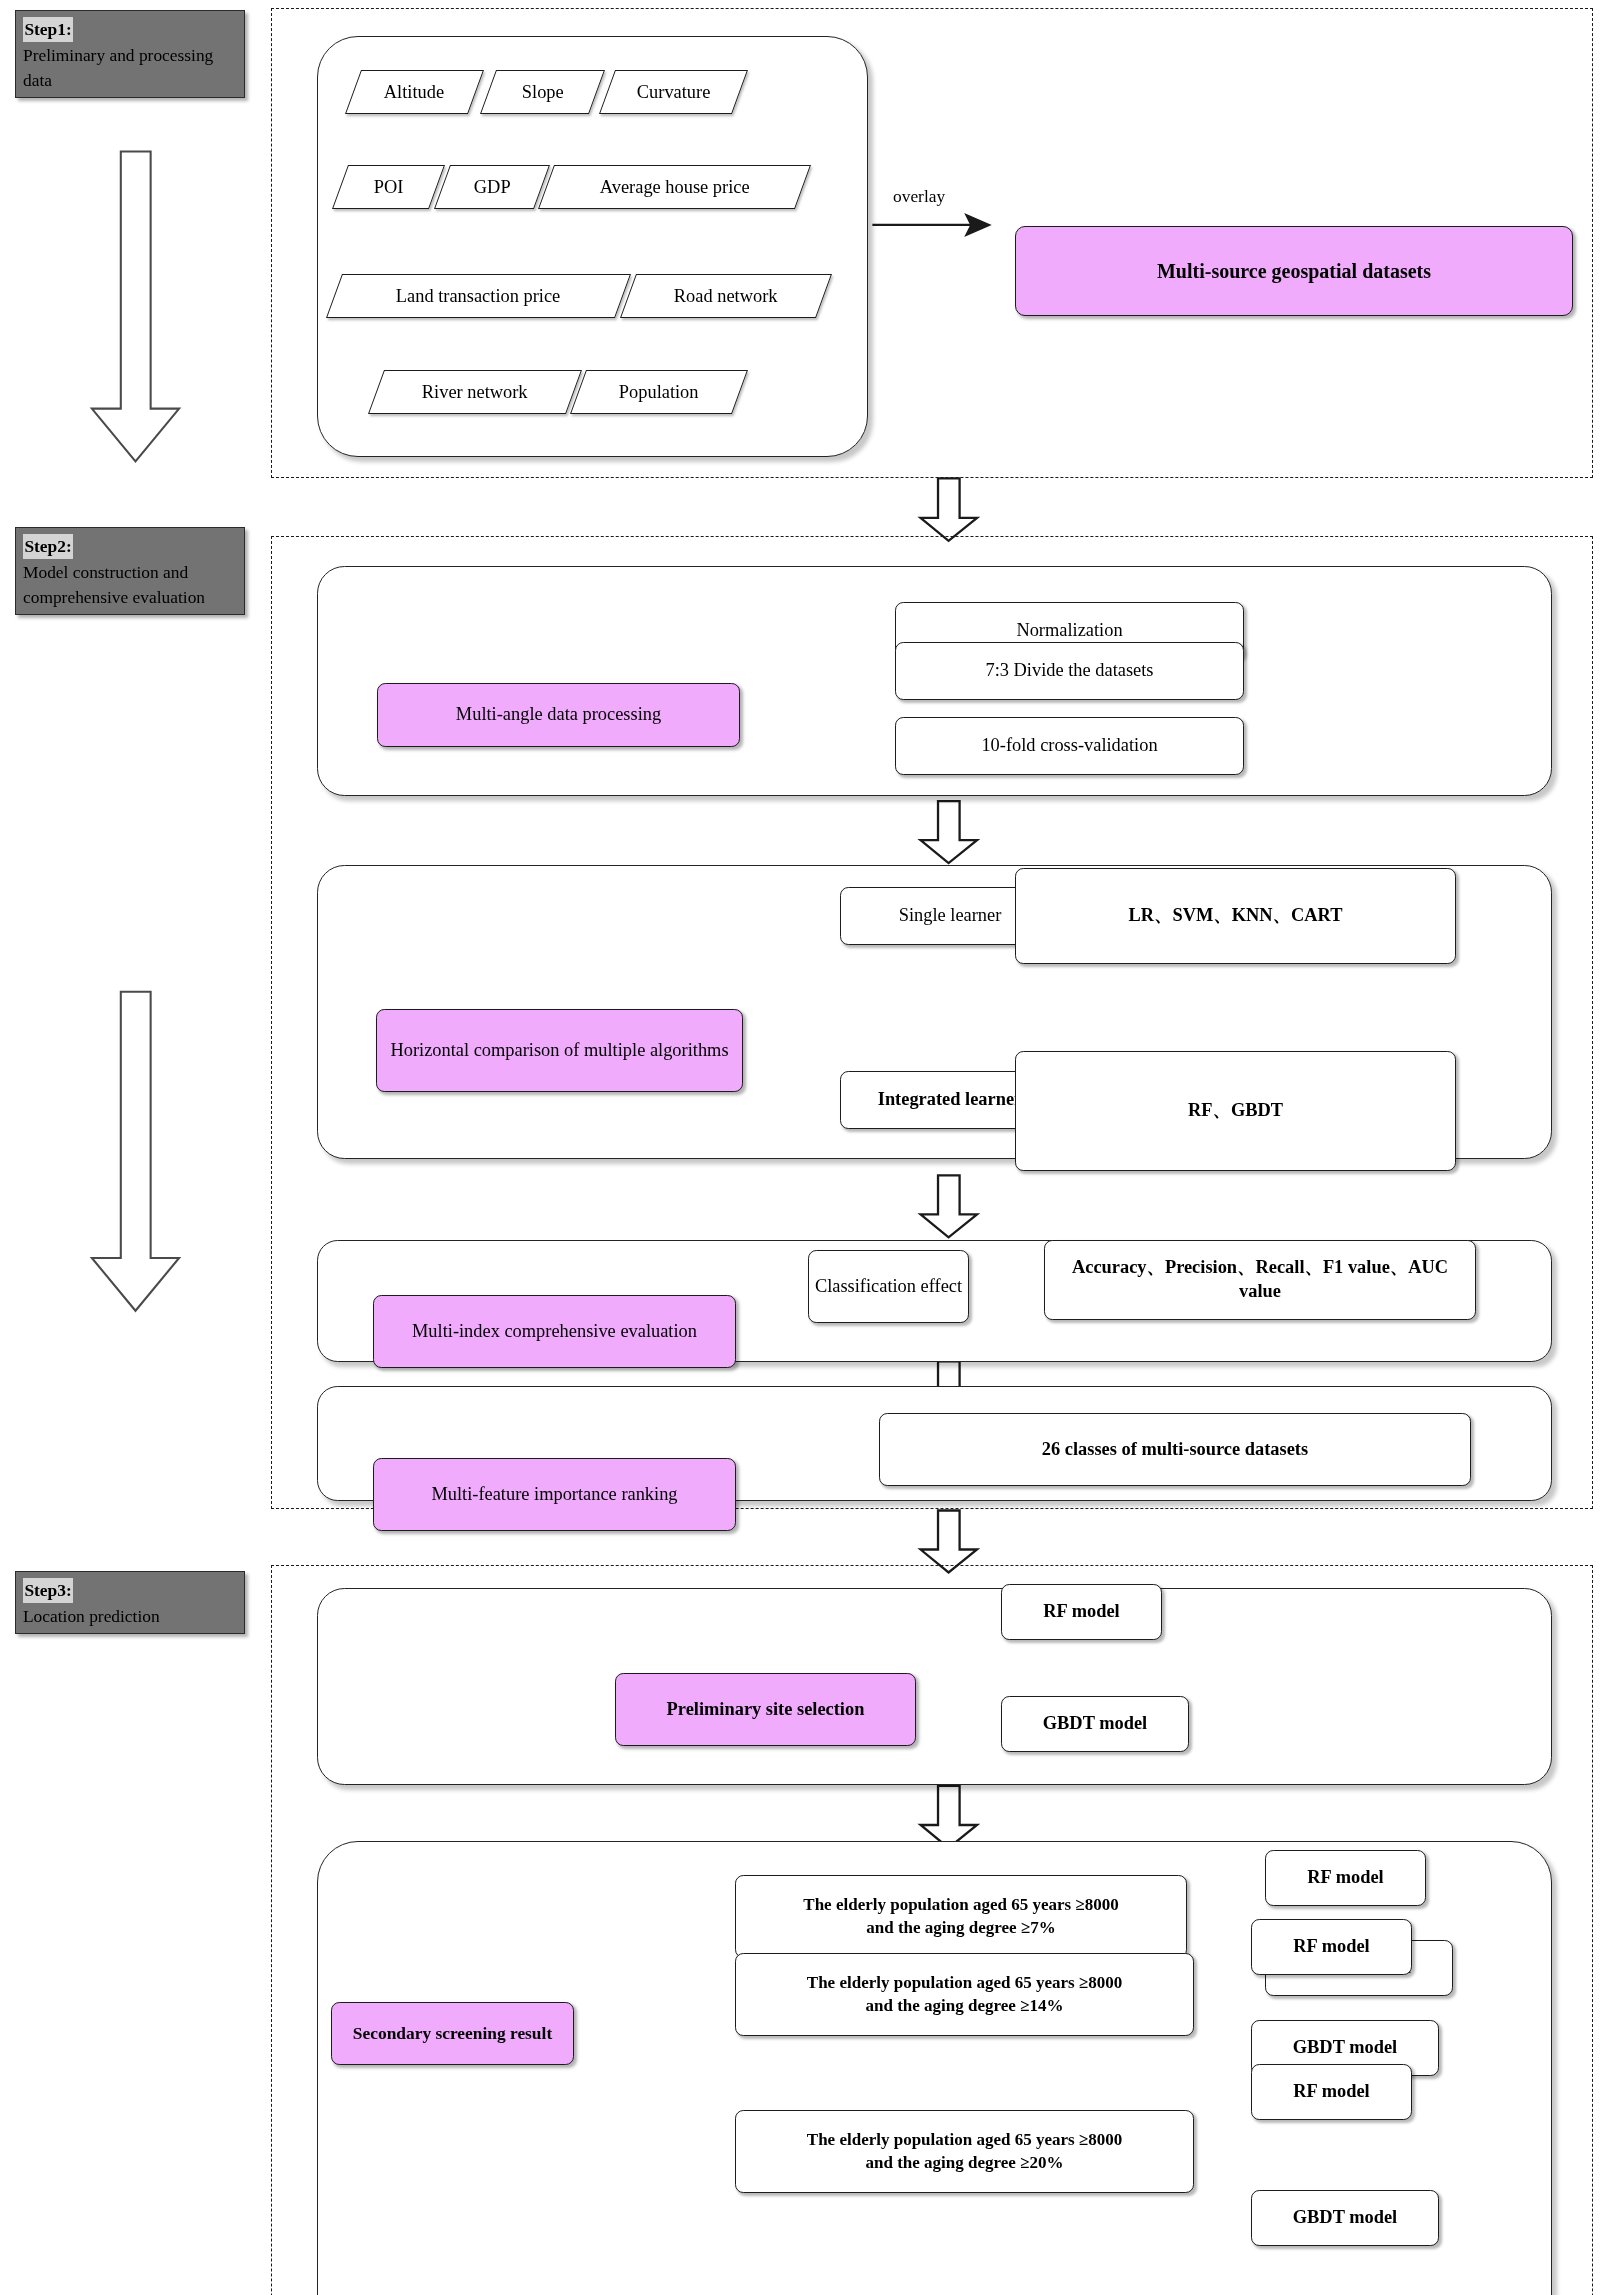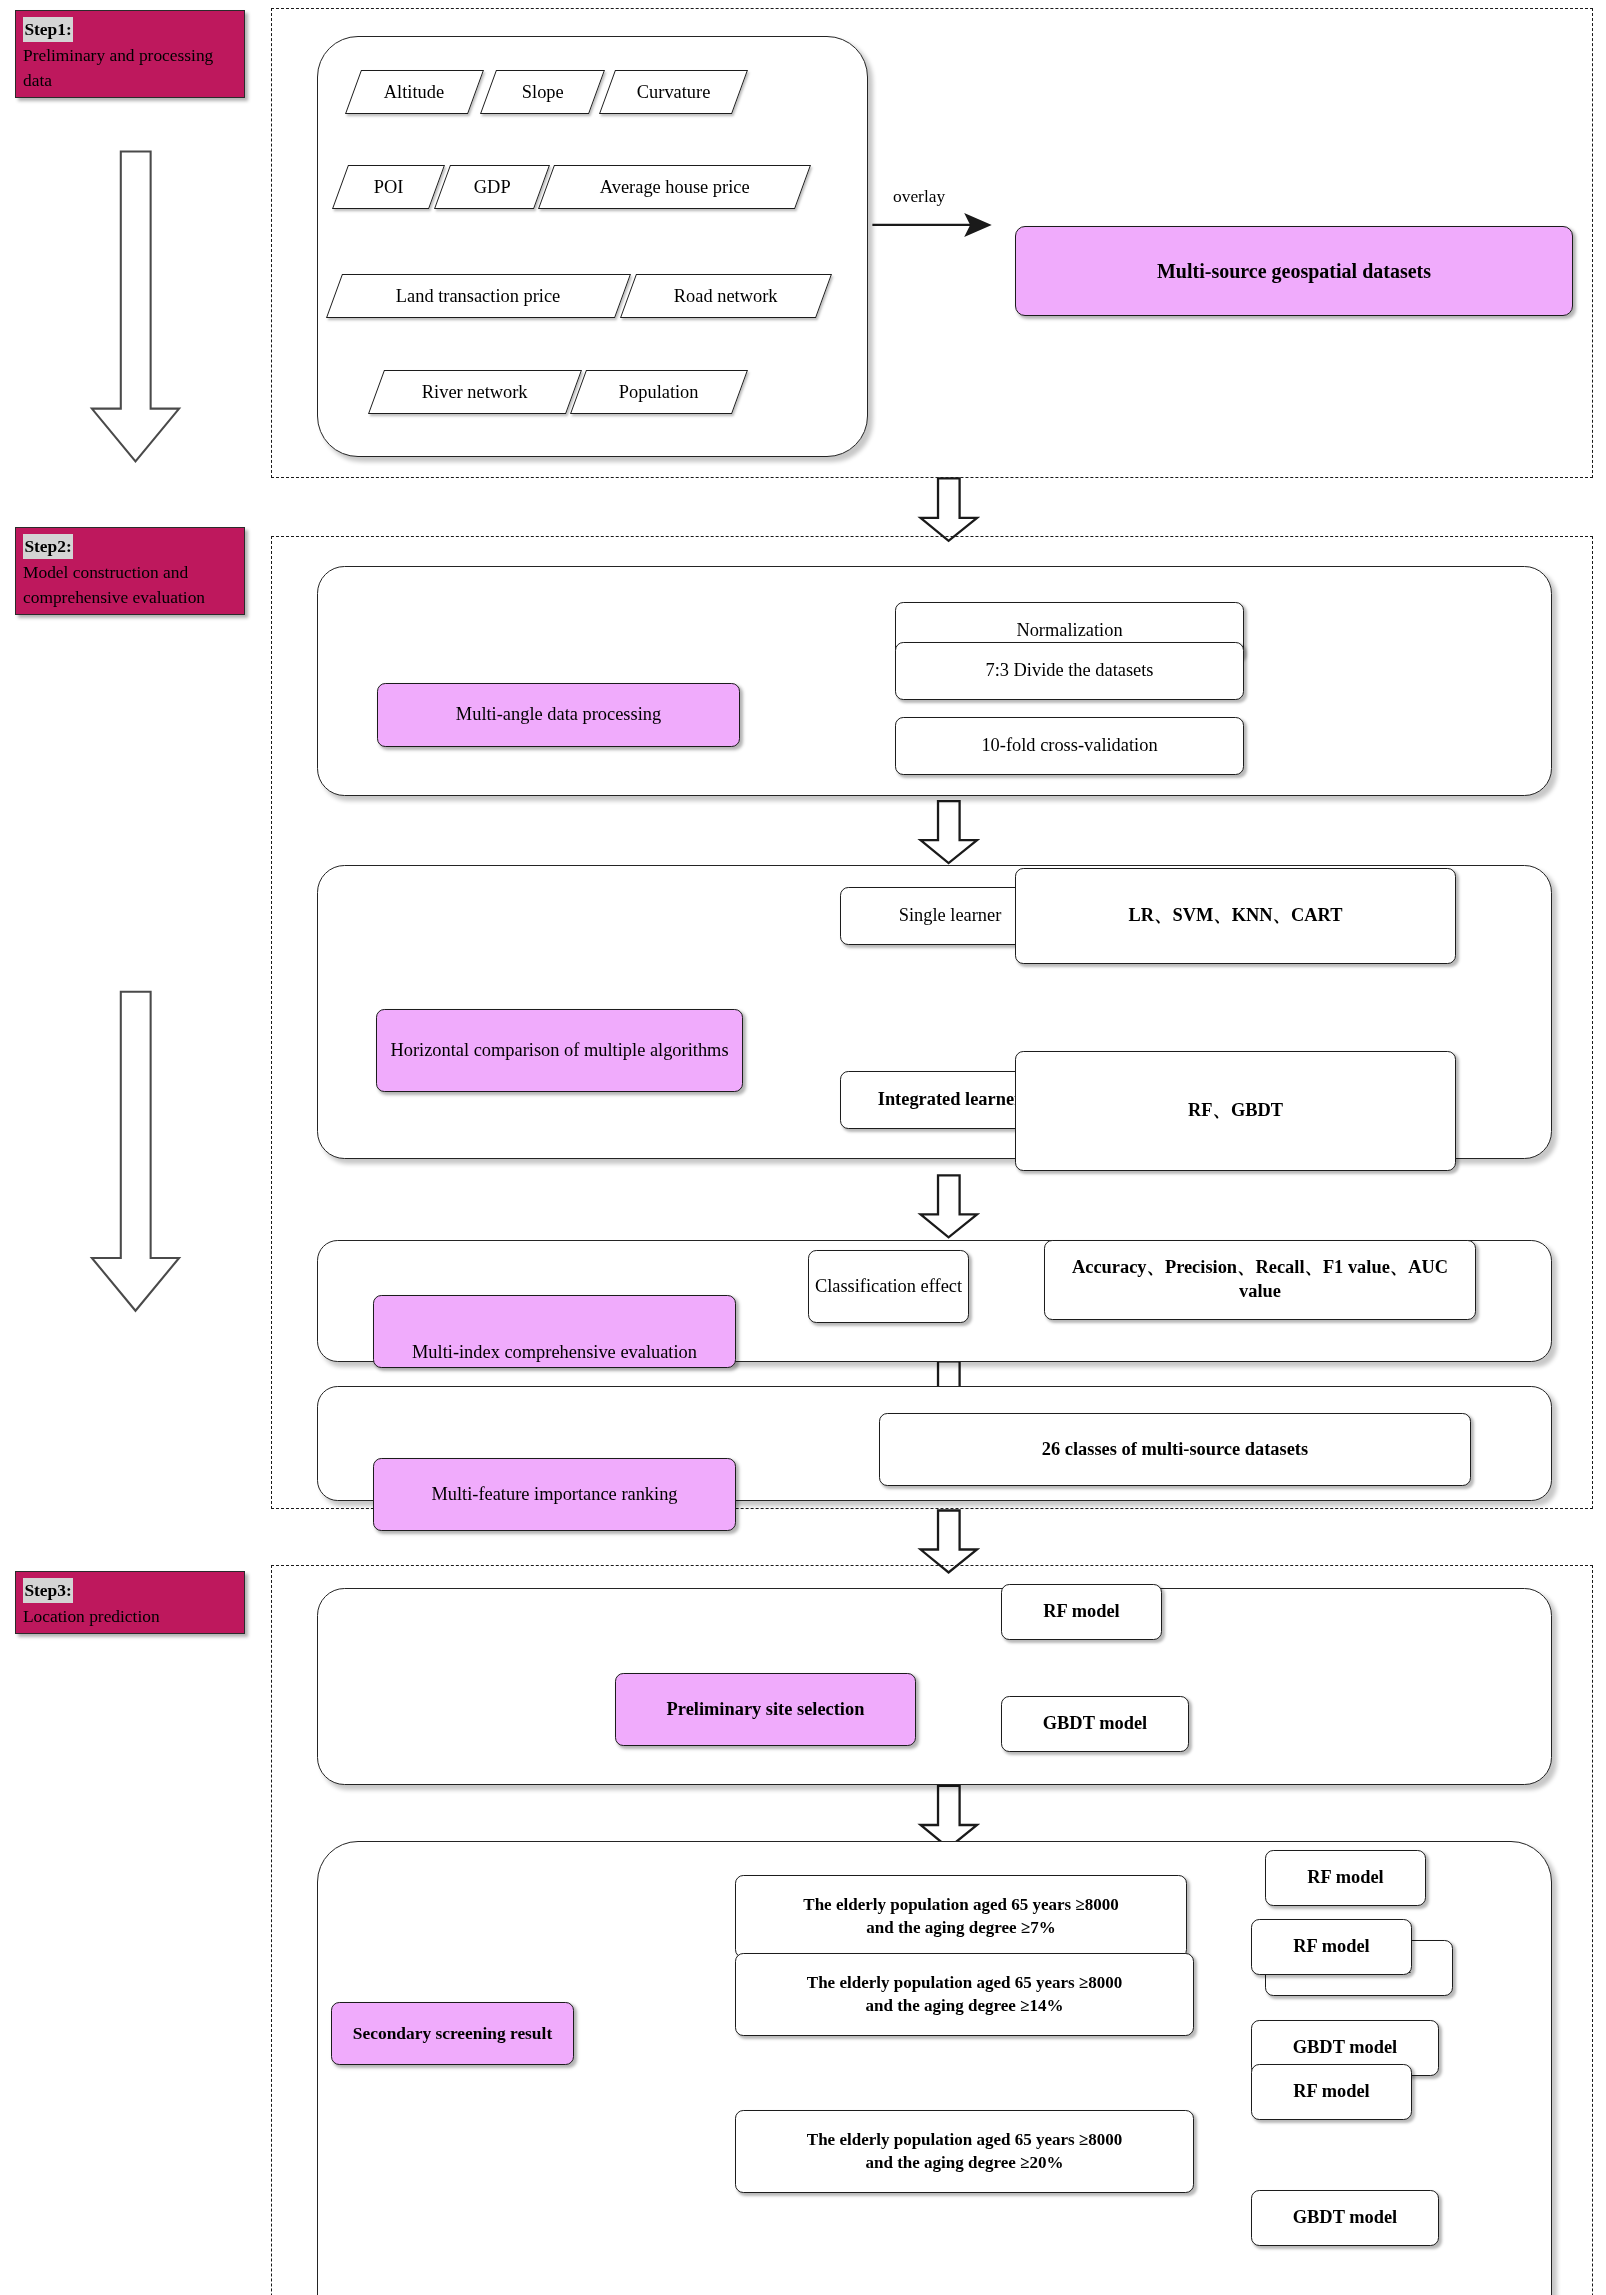--- a/index.html
+++ b/index.html
@@ -13,21 +13,21 @@
     width:1607px;
     height:2521px;
     background:#fff;
     overflow:hidden;
   }
   
   .step-label{
     position:absolute;
     box-sizing:border-box;
     border:1.4px solid #2b2b2b;
-    background:#be185d;
+    background:#737373;
     box-shadow:3.2px 3.2px 3.2px rgba(0,0,0,.30);
     padding:6.4px 6.4px 4.6px 7.3px;
     font-size:17.4px;
     line-height:1.42;
   }
   .step-label .kw{
     display:inline-block;
     font-weight:bold;
     background:#d4d4d4;
     padding:0 1.4px;
@@ -263,21 +263,21 @@
 
   <div class="node" style="left:840px;top:1071px;width:220px;height:58px;font-weight:bold;">
       <span>Integrated learner</span>
     </div>
   <div class="node bold" style="left:1015px;top:1051px;width:441px;height:120px;">
       <span>RF、GBDT</span>
     </div>
 
   <div class="panel" style="left:317px;top:1240px;width:1235px;height:122px;border-radius:20.7px;"></div>
 
-  <div class="node gray" style="left:373px;top:1250px;width:363px;height:73px;align-items:flex-end;">
+  <div class="node gray" style="left:373px;top:1250px;width:363px;height:73px;">
       <span>Multi-index comprehensive evaluation</span>
     </div>
 
   <div class="node" style="left:808px;top:1250px;width:161px;height:73px;">
       <span>Classification effect</span>
     </div>
 
   <div class="node bold" style="left:1044px;top:1240px;width:432px;height:80px;font-size:18.4px;">
       <span>Accuracy、Precision、Recall、F1 value、AUC value</span>
     </div>

